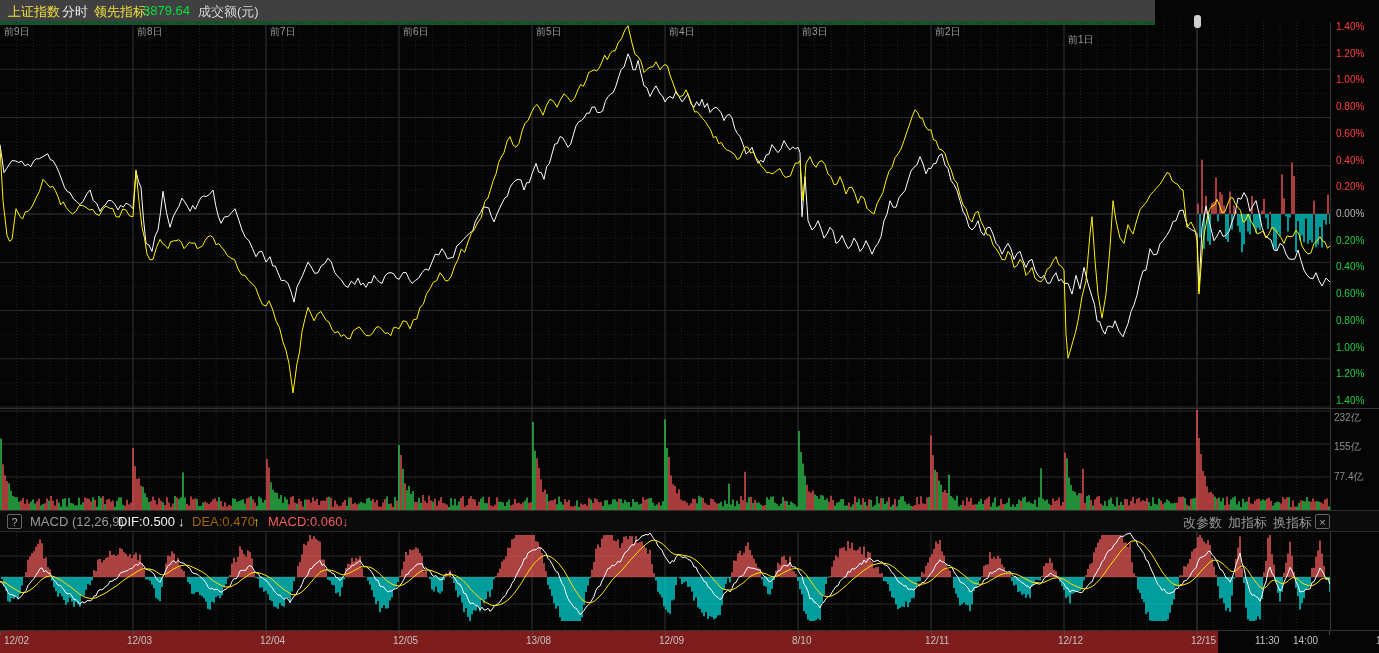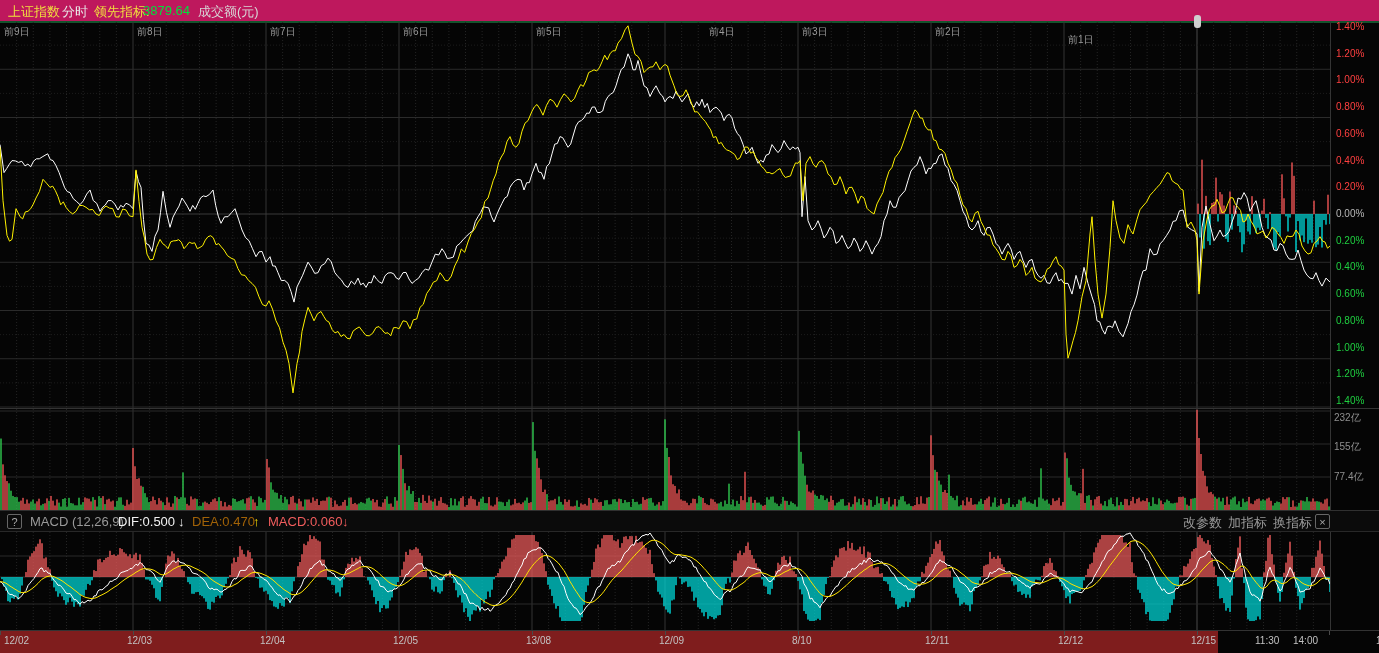--- a/index.html
+++ b/index.html
@@ -1,19 +1,19 @@
 <!DOCTYPE html>
 <html><head>
 <meta charset="utf-8">
 <style>
   html,body{margin:0;padding:0;background:#000;}
   #app{position:relative;width:1379px;height:653px;background:#050505;overflow:hidden;
        font-family:"Liberation Sans",sans-serif;-webkit-font-smoothing:none;}
   .abs{position:absolute;}
-  #topbar{position:absolute;left:0;top:0;width:1379px;height:21px;background:#be185d;border-bottom:2px solid #14532d;}
+  #topbar{position:absolute;left:0;top:0;width:1155px;height:21px;background:#404040;border-bottom:4px solid #14532d;}
   #topbar span{position:absolute;top:3px;font-size:13px;white-space:nowrap;}
   .lbl{position:absolute;font-size:10px;white-space:nowrap;line-height:14px;}
   .daylbl{color:#9a9a9a;}
   .axis-pos{color:#ff4040;}
   .axis-zero{color:#b8b8b8;}
   .axis-neg{color:#1fcf40;}
   .vol-lbl{color:#8f8f8f;}
   .date-lbl{color:#c2c2c2;}
   #macdbar{position:absolute;left:0;top:510px;width:1379px;height:22px;background:#0b0b0b;
            border-top:1px solid #303030;border-bottom:1px solid #282828;box-sizing:border-box;}
@@ -1743,21 +1743,21 @@
       <div style="position: absolute; top: 0px; width: 1px; height: 4px; background: rgb(74, 74, 74); left: 1197px;"></div>
       <div style="position: absolute; top: 0px; width: 1px; height: 4px; background: rgb(74, 74, 74); left: 1329px;"></div>
     </div>
 
   <div id="labels">
       <span class="lbl daylbl" style="left: 4px; top: 25px;">前9日</span>
       <span class="lbl daylbl" style="left: 137px; top: 25px;">前8日</span>
       <span class="lbl daylbl" style="left: 270px; top: 25px;">前7日</span>
       <span class="lbl daylbl" style="left: 403px; top: 25px;">前6日</span>
       <span class="lbl daylbl" style="left: 536px; top: 25px;">前5日</span>
-      <span class="lbl daylbl" style="left: 669px; top: 25px; margin-left: 40px;">前4日</span>
+      <span class="lbl daylbl" style="left: 669px; top: 25px;">前4日</span>
       <span class="lbl daylbl" style="left: 802px; top: 25px; text-align: center;">前3日</span>
       <span class="lbl daylbl" style="left: 935px; top: 25px;">前2日</span>
       <span class="lbl daylbl" style="left: 1068px; top: 33px; text-align: center;">前1日</span>
       <span class="lbl axis-pos" style="left: 1336px; top: 20px;">1.40%</span>
       <span class="lbl axis-pos" style="left: 1336px; top: 46.71px;">1.20%</span>
       <span class="lbl axis-pos" style="left: 1336px; top: 73.42px;">1.00%</span>
       <span class="lbl axis-pos" style="left: 1336px; top: 100.13px;">0.80%</span>
       <span class="lbl axis-pos" style="left: 1336px; top: 126.84px;">0.60%</span>
       <span class="lbl axis-pos" style="left: 1336px; top: 153.55px;">0.40%</span>
       <span class="lbl axis-pos" style="left: 1336px; top: 180.26px;">0.20%</span>

